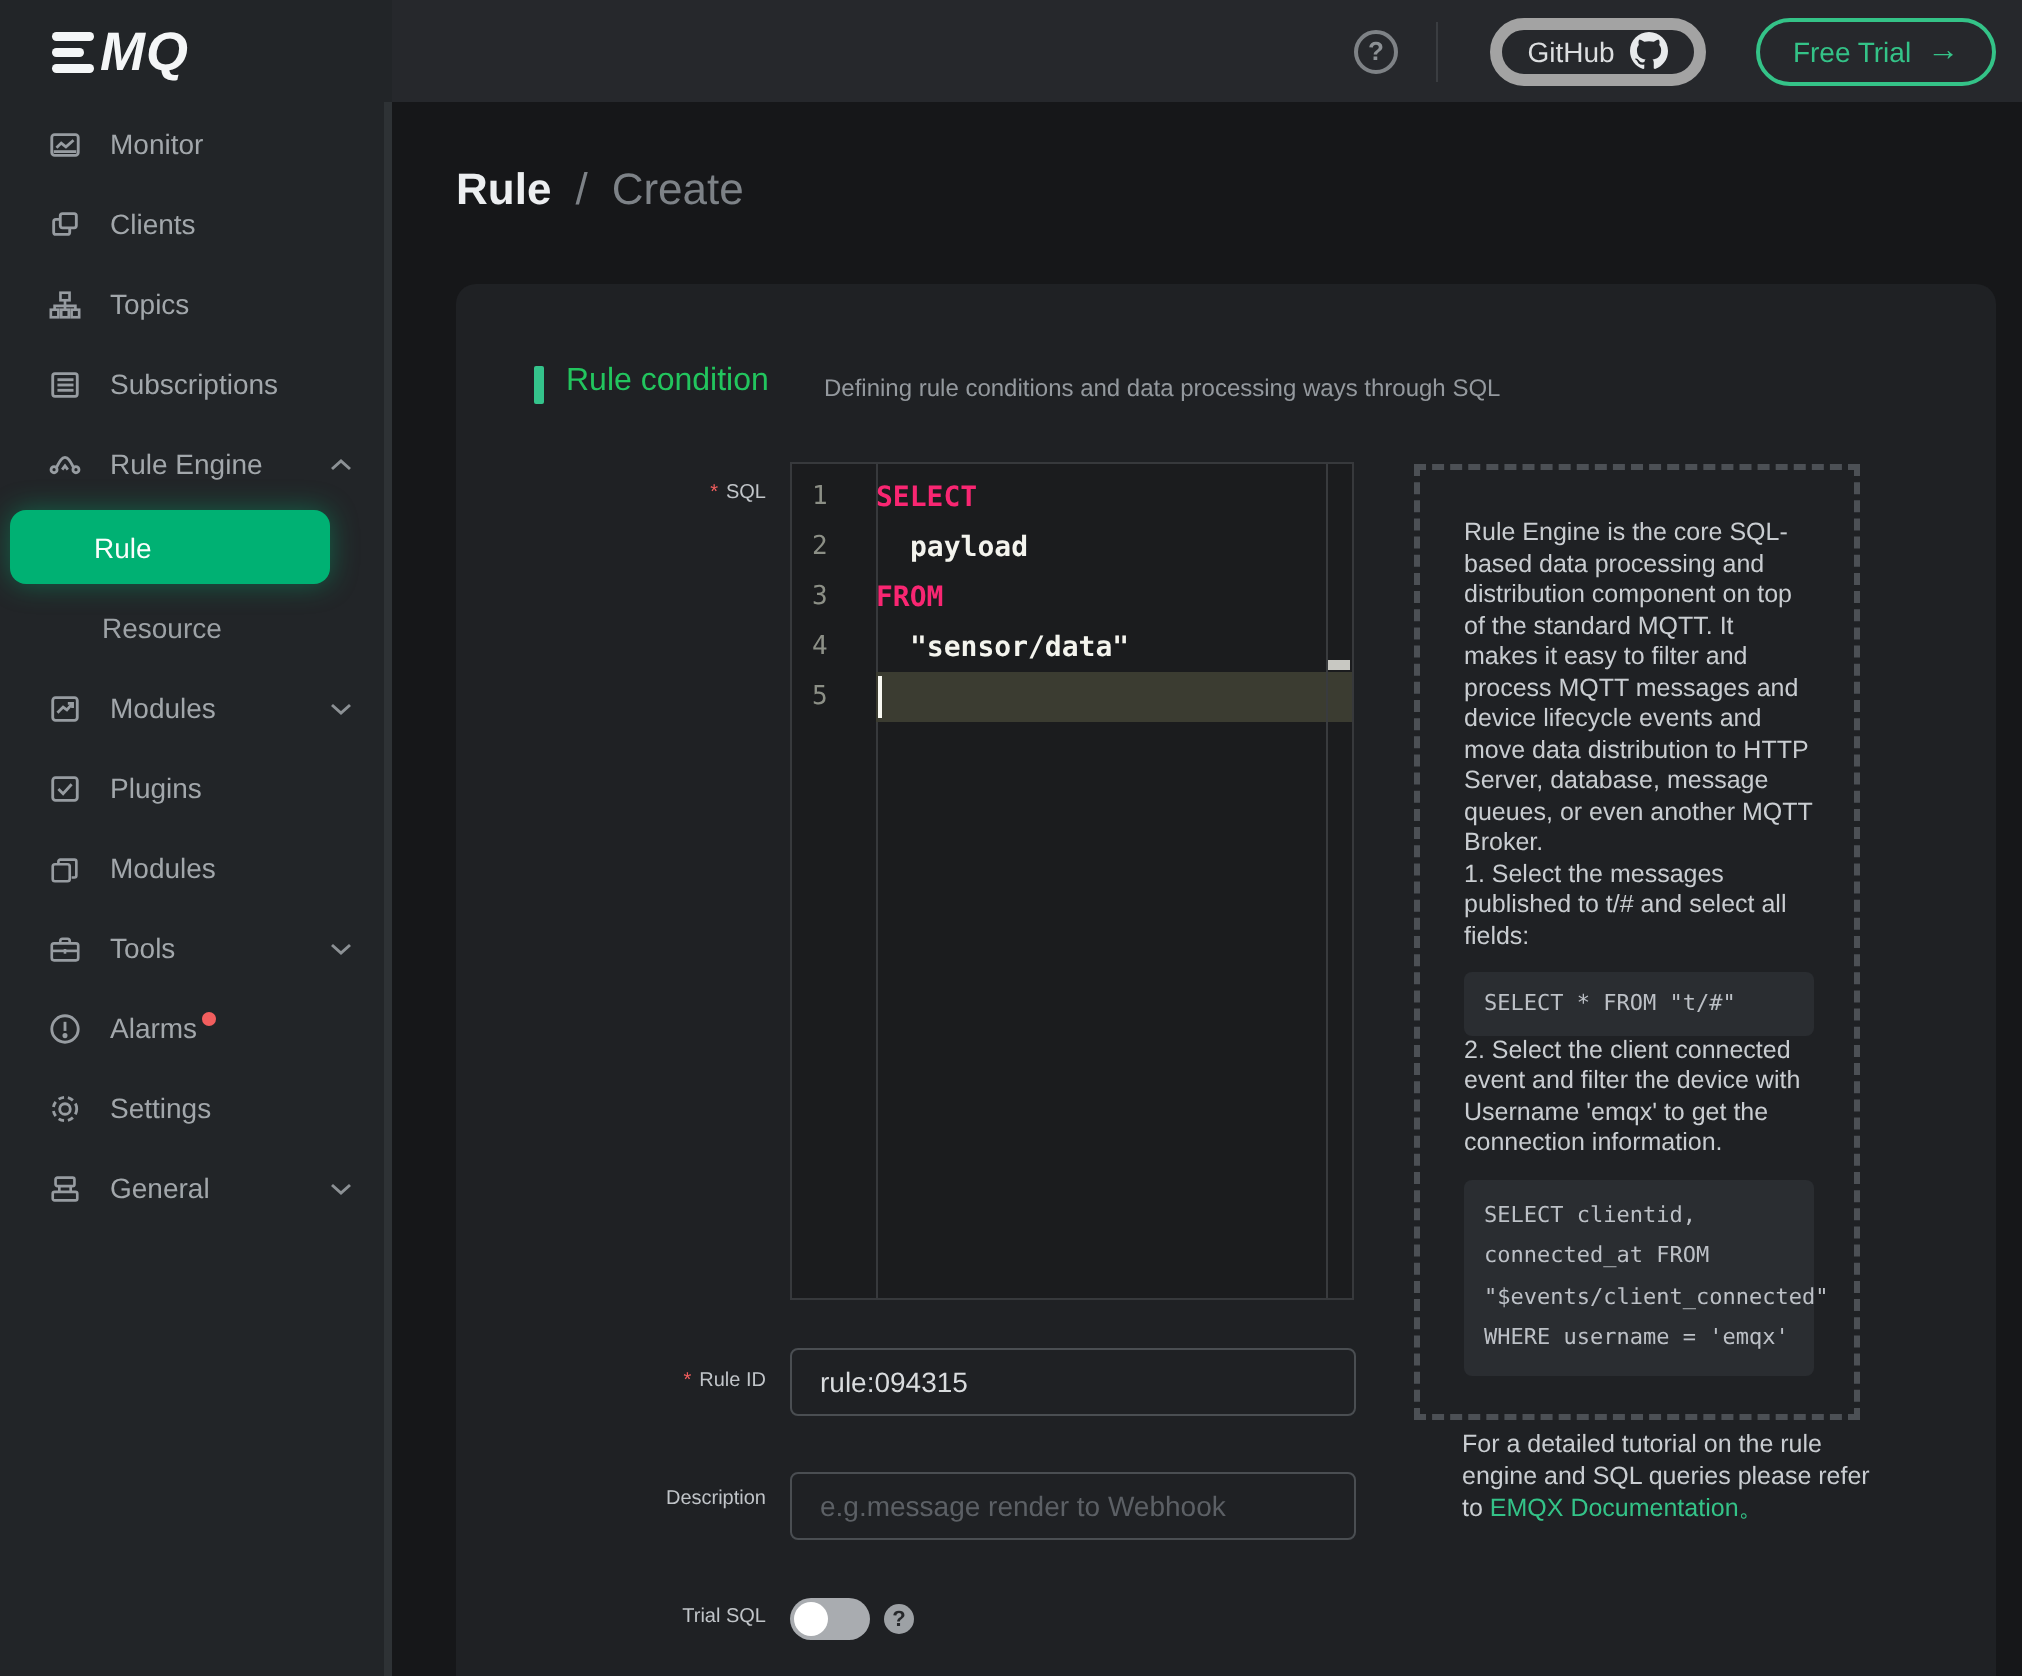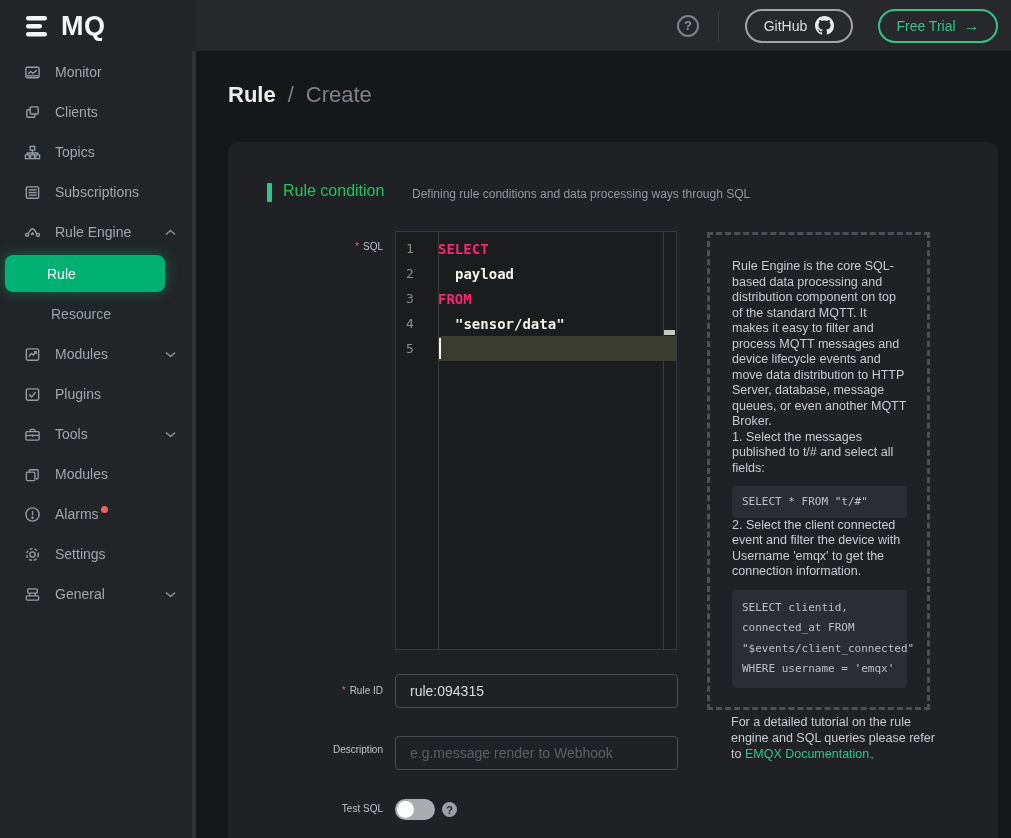--- a/index.html
+++ b/index.html
@@ -10,30 +10,30 @@
   
   .topbar { position:absolute; left:196px; top:0; width:815px; height:51px;
     background:#26282c; display:flex; align-items:center; justify-content:flex-end;
     padding-right:13px; }
   .help-circle { width:22px; height:22px; border:2px solid #7e8286; border-radius:50%;
     color:#8d9195; font-size:13px; font-weight:bold; display:flex; align-items:center;
     justify-content:center; cursor:pointer; }
   .topbar-divider { width:1px; height:30px; background:#3a3d41; margin:0 26px 0 19px; }
   .btn-pill { height:34px; border-radius:17px; display:flex; align-items:center;
     justify-content:center; gap:8px; font-size:14px; cursor:pointer; background:transparent; }
-  .btn-github { width:108px; border:2px solid #a3a3a3; color:#dcdee0; }
+  .btn-github { width:108px; border:6px solid #a3a3a3; color:#dcdee0; }
   .btn-free { width:120px; border:2px solid #34c388; color:#34c388; margin-left:25px; }
   .btn-free .arrow { font-size:16px; }
 
   
   .sidebar { position:absolute; left:0; top:0; width:196px; height:838px;
     background:#222528; z-index:2; }
   .sidebar-scrollbar { position:absolute; right:0; top:51px; bottom:0; width:4px;
     background:#2e3235; }
-  .logo { height:52px; display:flex; align-items:center; padding-left:25px; gap:12px; }
+  .logo { height:52px; display:flex; align-items:center; padding-left:25px; gap:1px;font-style:italic; }
   .logo-mq { color:#f4f6f7; font-size:27px; font-weight:bold; letter-spacing:.5px; }
   .menu-item { height:40px; display:flex; align-items:center; padding-left:24px;
     color:#a2a7ab; font-size:14px; position:relative; cursor:pointer; }
   .menu-item .mi-icon { width:17px; height:17px; margin-right:14px; color:#979ca1; }
   .menu-item .chev { position:absolute; right:20px; color:#8c9195; }
   .submenu-item { height:40px; display:flex; align-items:center; padding-left:51px;
     color:#9da2a6; font-size:14px; cursor:pointer; }
   .submenu-active { margin:3px 31px 2px 5px; height:37px; border-radius:8px;
     background:#00b173; color:#fbfdfc; padding-left:42px;
     box-shadow:0 0 14px rgba(0,177,115,.45); }
@@ -220,42 +220,42 @@
           <rect x="2.5" y="3" width="13" height="12" rx="1.5"></rect>
           <polyline points="5.5,9 8,11.5 12.5,6.5"></polyline>
         </svg>
       </span>
       <span>Plugins</span>
     </div>
 
     <div class="menu-item">
       <span class="mi-icon">
         <svg width="17" height="17" viewBox="0 0 18 18" fill="none" stroke="currentColor" stroke-width="1.4">
+          <rect x="2.5" y="6.5" width="9" height="9" rx="1.2"></rect>
+          <path d="M5.5 6.5 V5 a1 1 0 0 1 1-1 h7.5 a1 1 0 0 1 1 1 v7.5 a1 1 0 0 1 -1 1 h-1.5"></path>
+        </svg>
+      </span>
+      <span>Modules</span>
+    </div>
+
+    <div class="menu-item">
+      <span class="mi-icon">
+        <svg width="17" height="17" viewBox="0 0 18 18" fill="none" stroke="currentColor" stroke-width="1.4">
           <rect x="2" y="6" width="14" height="9" rx="1.2"></rect>
           <path d="M6.5 6 V4.8 a1.2 1.2 0 0 1 1.2-1.2 h2.6 a1.2 1.2 0 0 1 1.2 1.2 V6"></path>
           <line x1="2" y1="10" x2="16" y2="10"></line>
           <line x1="9" y1="9" x2="9" y2="11.5"></line>
         </svg>
       </span>
       <span>Tools</span>
       <span class="chev">
         <svg width="11" height="7" viewBox="0 0 11 7" fill="none" stroke="currentColor" stroke-width="1.5">
           <polyline points="1,1.5 5.5,5.5 10,1.5"></polyline>
         </svg>
       </span>
-    </div>
-
-    <div class="menu-item">
-      <span class="mi-icon">
-        <svg width="17" height="17" viewBox="0 0 18 18" fill="none" stroke="currentColor" stroke-width="1.4">
-          <rect x="2.5" y="6.5" width="9" height="9" rx="1.2"></rect>
-          <path d="M5.5 6.5 V5 a1 1 0 0 1 1-1 h7.5 a1 1 0 0 1 1 1 v7.5 a1 1 0 0 1 -1 1 h-1.5"></path>
-        </svg>
-      </span>
-      <span>Modules</span>
     </div>
 
     <div class="menu-item">
       <span class="mi-icon">
         <svg width="17" height="17" viewBox="0 0 18 18" fill="none" stroke="currentColor" stroke-width="1.5">
           <circle cx="9" cy="9" r="7"></circle>
           <line x1="9" y1="5.2" x2="9" y2="10"></line>
           <circle cx="9" cy="12.5" r="0.6" fill="currentColor"></circle>
         </svg>
       </span>
@@ -381,21 +381,21 @@
       <span class="req">*</span><span>Rule ID</span>
     </div>
     <input class="f-input" style="top: 532px;" type="text" value="rule:094315">
 
     <div class="f-label" style="top:591px; line-height:34px;">
       <span>Description</span>
     </div>
     <input class="f-input" style="top: 594px;" type="text" placeholder="e.g.message render to Webhook">
 
     <div class="f-label" style="top:652px; line-height:30px;">
-      <span>Test SQL</span>
+      <span>Trial SQL</span>
     </div>
     <div class="toggle">
       <div class="toggle-knob"></div>
     </div>
     <div class="toggle-q">
       <span>?</span>
     </div>
 
   </div>
 </div>

